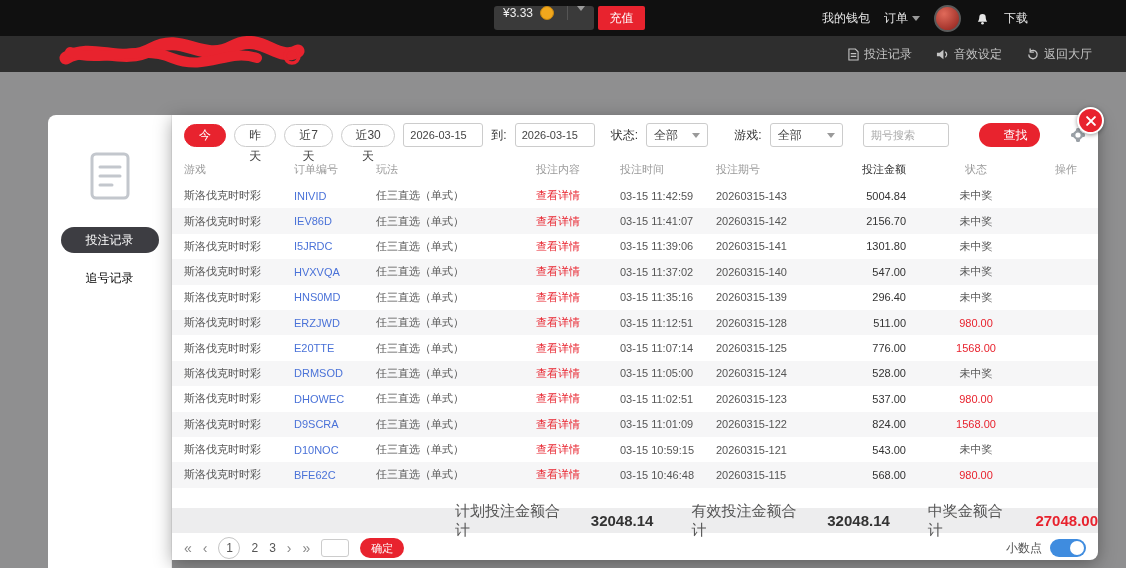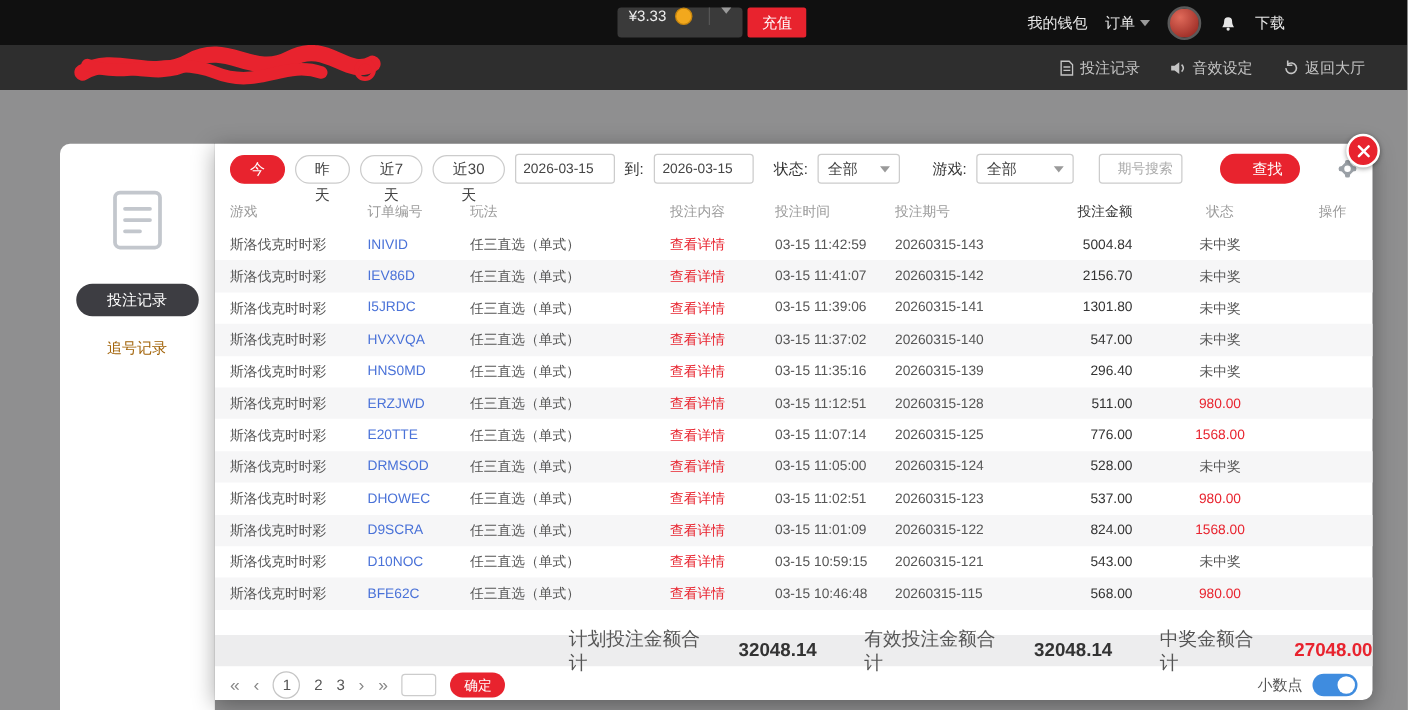--- a/index.html
+++ b/index.html
@@ -44,21 +44,21 @@
   .lballs{position:absolute;left:893px;top:92px;display:flex;gap:11px;}
   .ball{width:24px;height:24px;border-radius:50%;background:#e8232e;color:#fff;font-size:13px;font-weight:bold;
         display:flex;align-items:center;justify-content:center;}
   
   .overlay{position:absolute;top:72px;left:0;right:0;bottom:0;background:rgba(0,0,0,.42);z-index:5;}
   
   .msidebar{position:absolute;left:48px;top:115px;width:124px;bottom:0;background:#fff;z-index:10;
             border-radius:8px 0 0 0;border-right:1px solid #efefef;box-sizing:border-box;}
   .sdoc{display:block;margin:36px auto 0;}
   .side-item{width:98px;height:26px;margin:26px auto 0;display:flex;align-items:center;justify-content:center;
-             font-size:12px;color:#a16207;border-radius:14px;cursor:pointer;}
+             font-size:12px;color:#000000;border-radius:14px;cursor:pointer;}
   .side-item.active{background:#3d3d42;color:#fff;}
   .side-item + .side-item{margin-top:12px;}
   .mmain{position:absolute;left:172px;top:115px;width:926px;height:445px;background:#fff;z-index:10;
          border-radius:0 8px 8px 0;box-shadow:0 4px 18px rgba(0,0,0,.35);}
   .close-btn{position:absolute;left:1077px;top:107px;width:27px;height:27px;border-radius:50%;background:#e8232e;
              border:2px solid #fff;box-sizing:border-box;z-index:12;cursor:pointer;box-shadow:0 1px 4px rgba(0,0,0,.4);}
   .close-btn i{position:absolute;left:50%;top:50%;width:13px;height:2px;background:#fff;border-radius:1px;}
   .close-btn i:first-child{transform:translate(-50%,-50%) rotate(45deg);}
   .close-btn i:last-child{transform:translate(-50%,-50%) rotate(-45deg);}
   
@@ -66,21 +66,21 @@
   .qbtn{height:23px;padding:0 9px;border-radius:12px;border:1px solid #ccc;background:#fff;color:#444;font-size:12px;
         font-family:inherit;cursor:pointer;line-height:21px;}
   .qbtn.active{background:#e8232e;border-color:#e8232e;color:#fff;}
   .dinput{width:80px;height:24px;border:1px solid #ccc;border-radius:3px;font-size:11px;color:#444;padding:0 6px;
           box-sizing:border-box;font-family:inherit;}
   .flabel{font-size:12px;color:#333;white-space:nowrap;}
   .fselect{height:24px;border:1px solid #ccc;border-radius:3px;display:flex;align-items:center;justify-content:space-between;
            padding:0 7px;font-size:12px;color:#444;box-sizing:border-box;cursor:pointer;background:#fff;}
   .sel-status{width:66px;}
   .sel-game{width:78px;}
-  .sinput{width:67px;height:24px;border:1px solid #ccc;border-radius:3px;font-size:11px;padding:0 7px;box-sizing:border-box;font-family:inherit;color:#444;text-align:right;}
+  .sinput{width:86px;height:24px;border:1px solid #ccc;border-radius:3px;font-size:11px;padding:0 7px;box-sizing:border-box;font-family:inherit;color:#444;}
   .sinput::placeholder{color:#aaa;}
   .search-btn{width:64px;height:24px;background:#e8232e;border:none;border-radius:12px;color:#fff;font-size:12px;
               cursor:pointer;font-family:Liberation Mono, monospace;margin-left:22px;padding-left:18px;}
   .gear{margin-left:22px;cursor:pointer;display:flex;align-items:center;}
   
   .grid{display:grid;grid-template-columns:110px 82px 160px 84px 96px 130px 60px 140px 40px;
         align-items:center;padding:0 12px;box-sizing:border-box;width:926px;}
   .thead{position:absolute;top:40px;height:28px;color:#9a9a9a;font-size:11px;}
   .tbody{position:absolute;top:68px;left:0;width:926px;}
   .trow{height:25.4px;font-size:11px;color:#555;}

